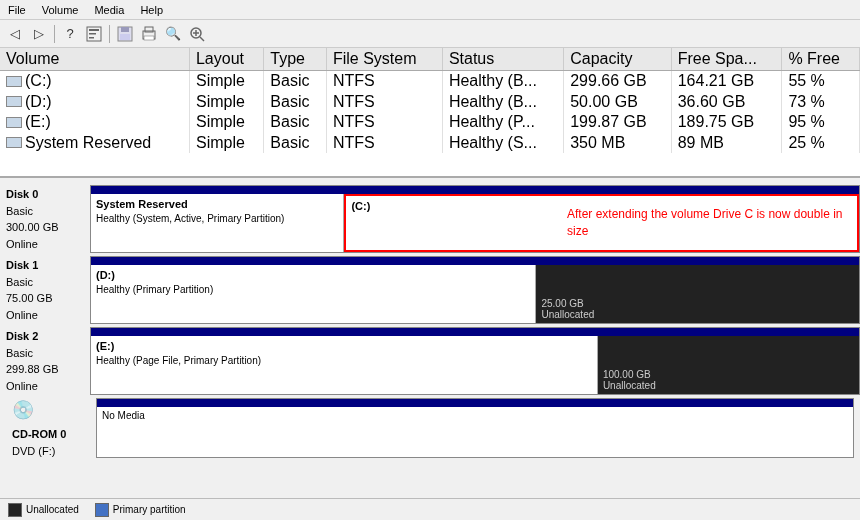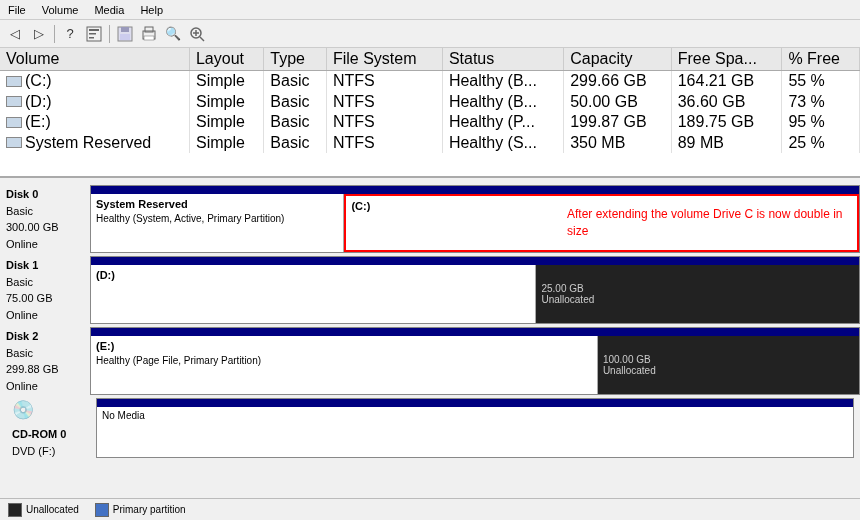--- a/index.html
+++ b/index.html
@@ -153,21 +153,21 @@
       overflow: hidden;
       background: white;
     }
     .partition:last-child { border-right: none; }
     .partition-name { font-weight: bold; font-size: 11px; }
 
     .partition-unallocated {
       background: #222;
       color: #ccc;
       display: flex;
-      align-items: center;
+      align-items: flex-end;
       padding: 3px 5px;
       font-size: 10px;
     }
 
     
     .disk0-sysres { width: 33%; }
     .disk0-c { flex: 1; border: 2px solid red !important; position: relative; }
 
     .annotation-text {
       position: absolute;
@@ -391,20 +391,21 @@
         <span class="disk-label-name">Disk 1</span>
         <span>Basic</span>
         <span>75.00 GB</span>
         <span>Online</span>
       </div>
       <div class="disk-partitions">
         <div class="disk-top-bar"></div>
         <div class="disk-volumes">
           <div class="partition disk1-d">
             <span class="partition-name">(D:)</span>
+            <span>Healthy (Primary Partition)</span>
           </div>
           <div class="partition-unallocated disk1-unalloc">
             <div>
               <div>25.00 GB</div>
               <div>Unallocated</div>
             </div>
           </div>
         </div>
       </div>
     </div>

